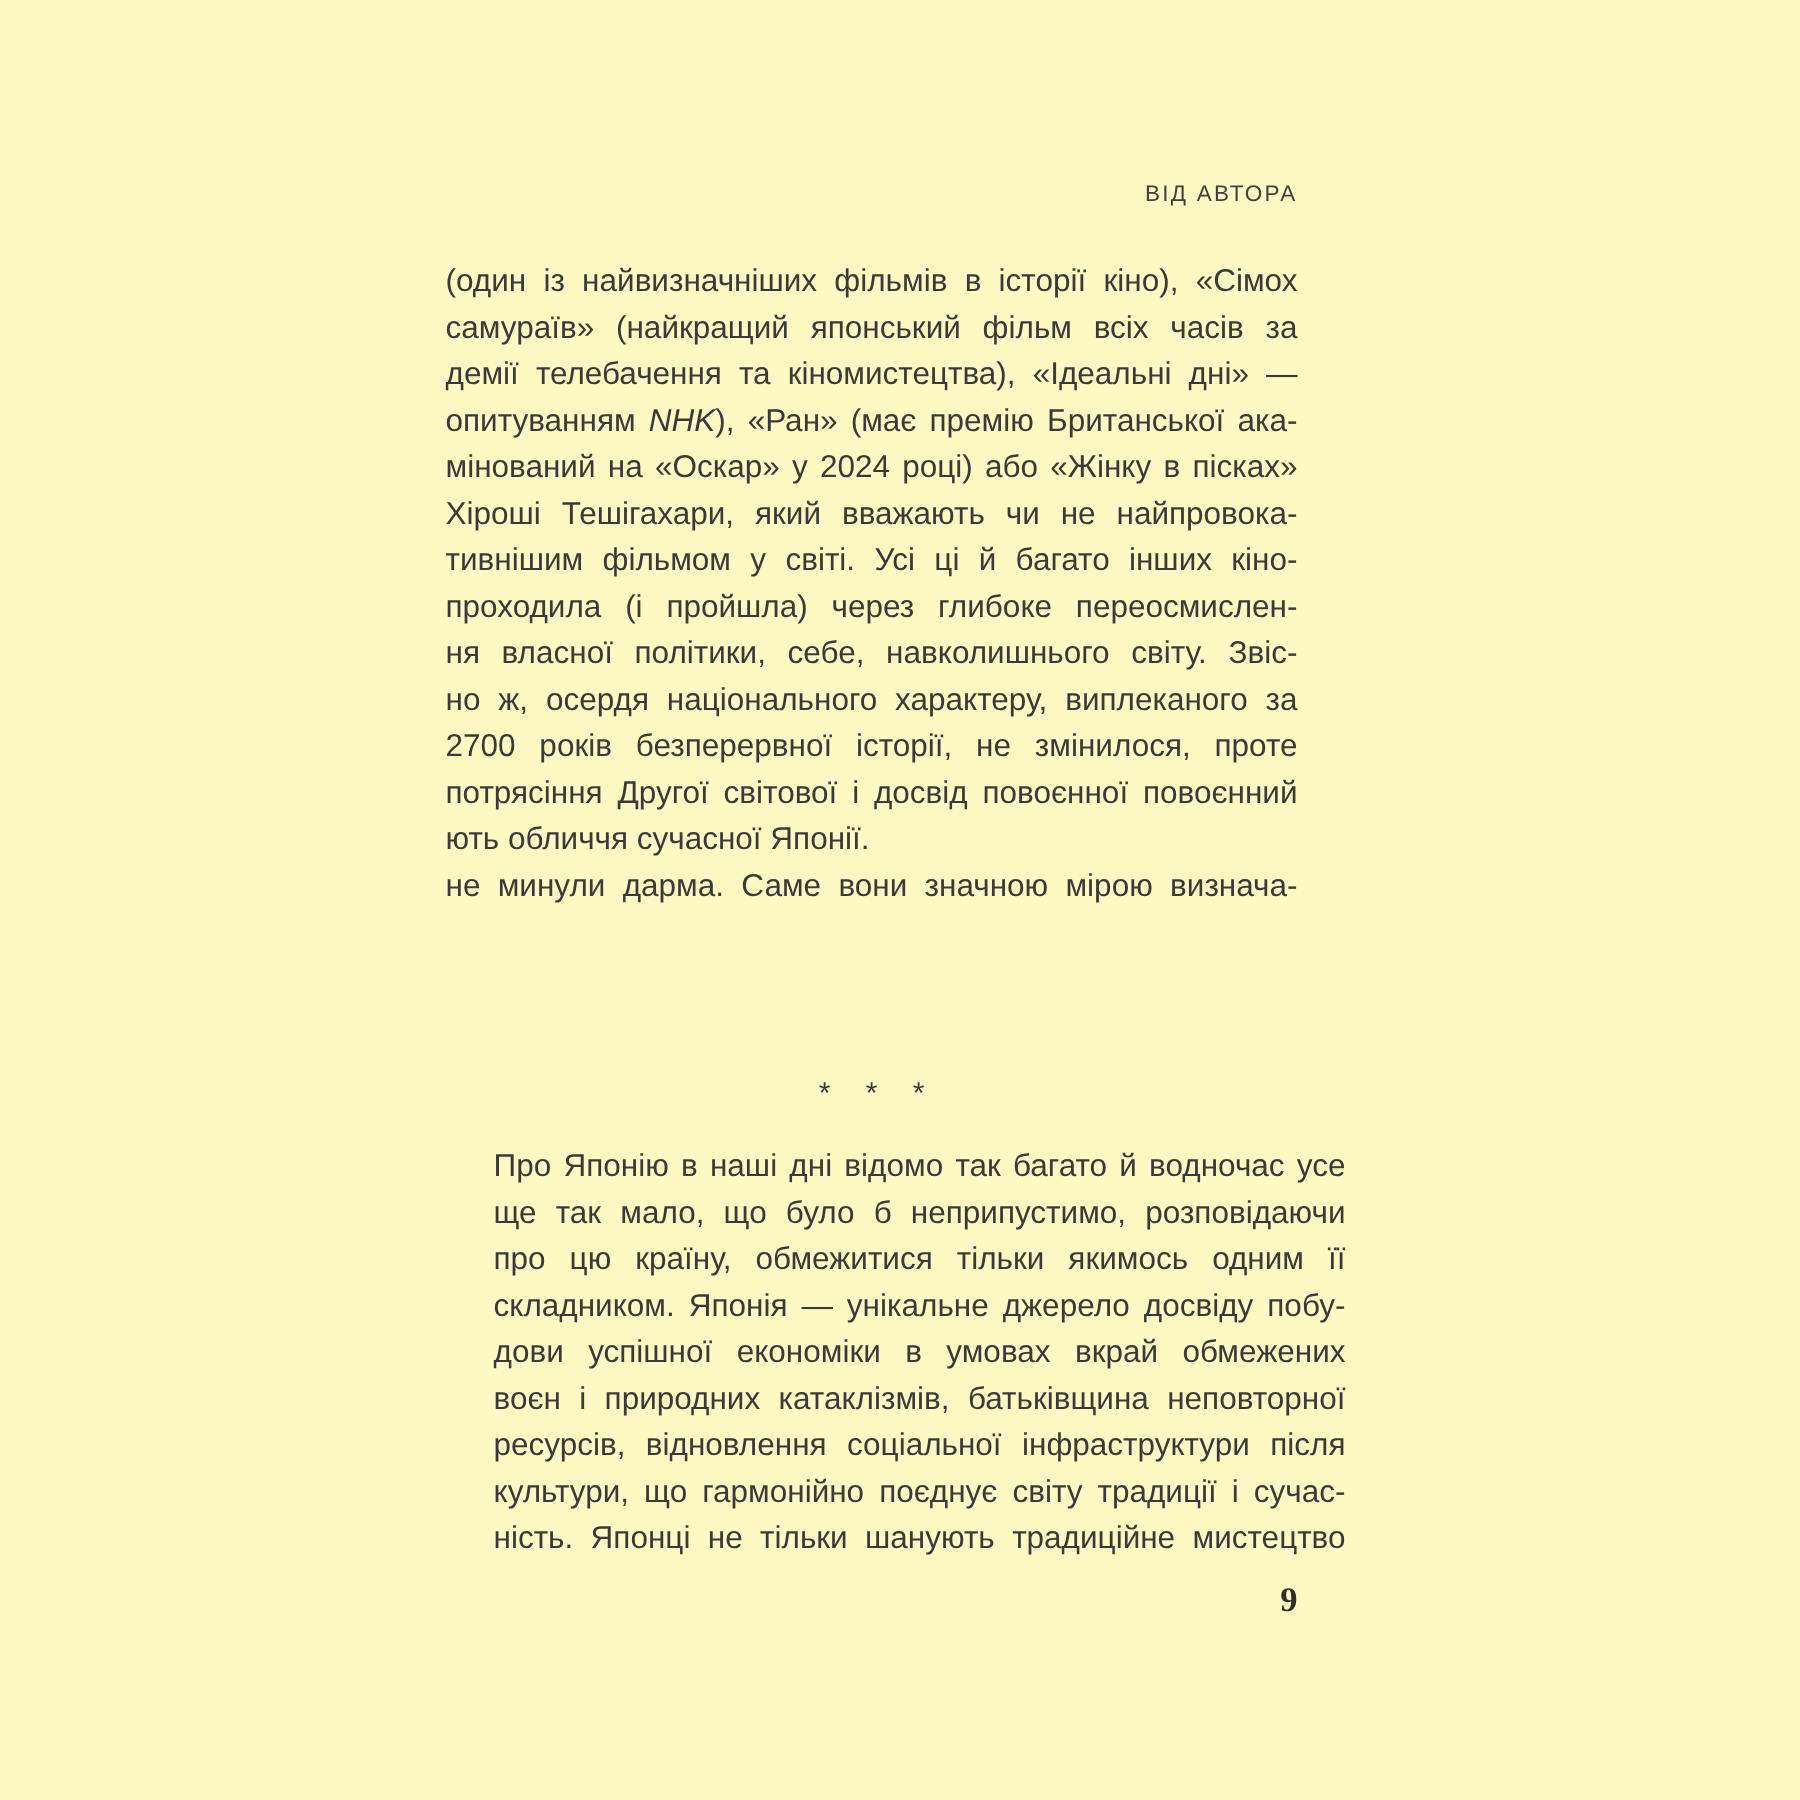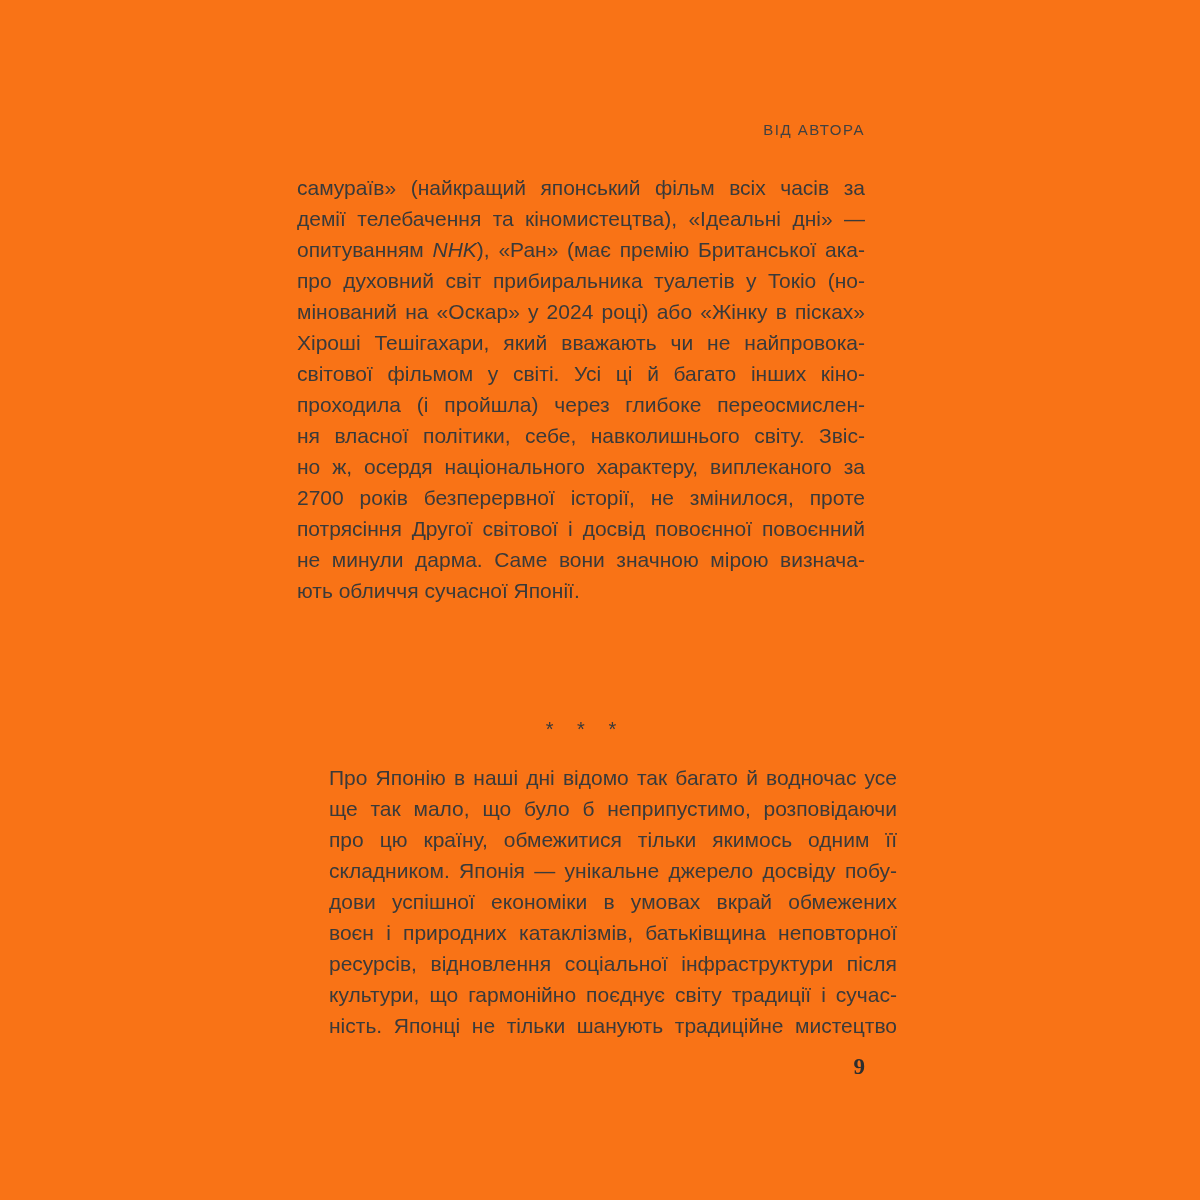--- a/index.html
+++ b/index.html
@@ -4,21 +4,21 @@
 <style>
   html, body {
     margin: 0;
     padding: 0;
     background: #ffffff;
   }
   .page {
     position: relative;
     width: 1200px;
     height: 1200px;
-    background: #f97316;
+    background: #fef9c3;
     font-family: "Liberation Sans", sans-serif;
     color: #3a3a3a;
     overflow: hidden;
   }
   .running-head {
     position: absolute;
     top: 121px;
     left: 297px;
     width: 568px;
     text-align: right;
@@ -70,34 +70,34 @@
     color: #2e2e2e;
   }
 </style>
 </head>
 <body>
 
 <div class="page">
   <div class="running-head">ВІД АВТОРА</div>
 
   <div class="text-col para-1">
+      <div class="line">(один із найвизначніших фільмів в історії кіно), «Сімох</div>
       <div class="line">самураїв» (найкращий японський фільм всіх часів за</div>
       <div class="line">демії телебачення та кіномистецтва), «Ідеальні дні» —</div>
       <div class="line">опитуванням <i>NHK</i>), «Ран» (має премію Британської ака-</div>
-      <div class="line">про духовний світ прибиральника туалетів у Токіо (но-</div>
       <div class="line">мінований на «Оскар» у 2024 році) або «Жінку в пісках»</div>
       <div class="line">Хіроші Тешігахари, який вважають чи не найпровока-</div>
-      <div class="line">світової фільмом у світі. Усі ці й багато інших кіно-</div>
+      <div class="line">тивнішим фільмом у світі. Усі ці й багато інших кіно-</div>
       <div class="line">проходила (і пройшла) через глибоке переосмислен-</div>
       <div class="line">ня власної політики, себе, навколишнього світу. Звіс-</div>
       <div class="line">но ж, осердя національного характеру, виплеканого за</div>
       <div class="line">2700 років безперервної історії, не змінилося, проте</div>
       <div class="line">потрясіння Другої світової і досвід повоєнної повоєнний</div>
+      <div class="line align-left">ють обличчя сучасної Японії.</div>
       <div class="line">не минули дарма. Саме вони значною мірою визнача-</div>
-      <div class="line align-left">ють обличчя сучасної Японії.</div>
     </div>
 
   <div class="separator">* * *</div>
 
   <div class="text-col para-2">
       <div class="line">Про Японію в наші дні відомо так багато й водночас усе</div>
       <div class="line">ще так мало, що було б неприпустимо, розповідаючи</div>
       <div class="line">про цю країну, обмежитися тільки якимось одним її</div>
       <div class="line">складником. Японія — унікальне джерело досвіду побу-</div>
       <div class="line">дови успішної економіки в умовах вкрай обмежених</div>

